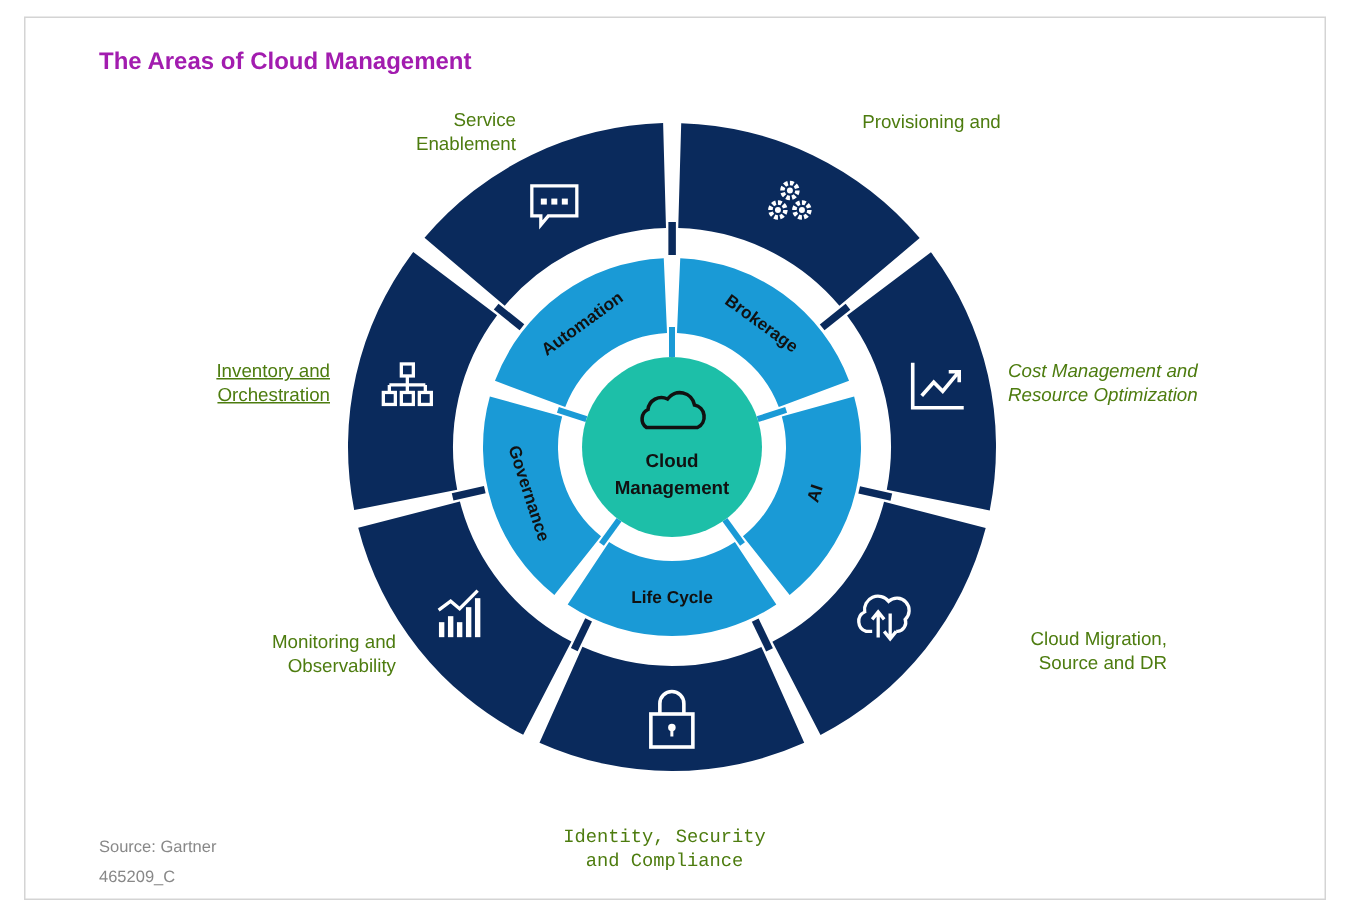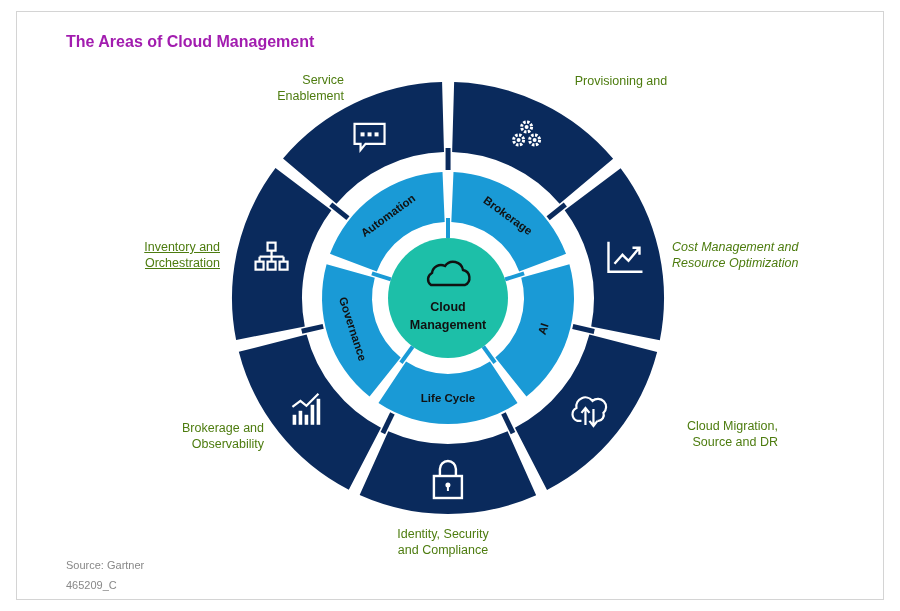--- a/index.html
+++ b/index.html
@@ -113,26 +113,26 @@
     <div>Provisioning and</div>
   </div>
 <div class="lbl" style="left:672px;top:239px;width:160px;font-style:italic;">
     <div>Cost Management and</div>
     <div>Resource Optimization</div>
   </div>
 <div class="lbl" style="left:638px;top:418px;width:140px;text-align:right;">
     <div>Cloud Migration,</div>
     <div>Source and DR</div>
   </div>
-<div class="lbl c" style="left:368px;top:526px;width:150px;">
+<div class="lbl c" style="left:368px;top:550px;width:150px;font-family:Liberation Mono, monospace;">
     <div>Identity, Security</div>
     <div>and Compliance</div>
   </div>
 <div class="lbl r" style="left:144px;top:420px;width:120px;">
-    <div>Brokerage and</div>
+    <div>Monitoring and</div>
     <div>Observability</div>
   </div>
 <div class="lbl r" style="left:110px;top:239px;width:110px;text-decoration:underline;">
     <div>Inventory and</div>
     <div>Orchestration</div>
   </div>
 
 <div class="src" style="top:559px;">Source: Gartner</div>
 <div class="src" style="top:579px;">465209_C</div>
 

